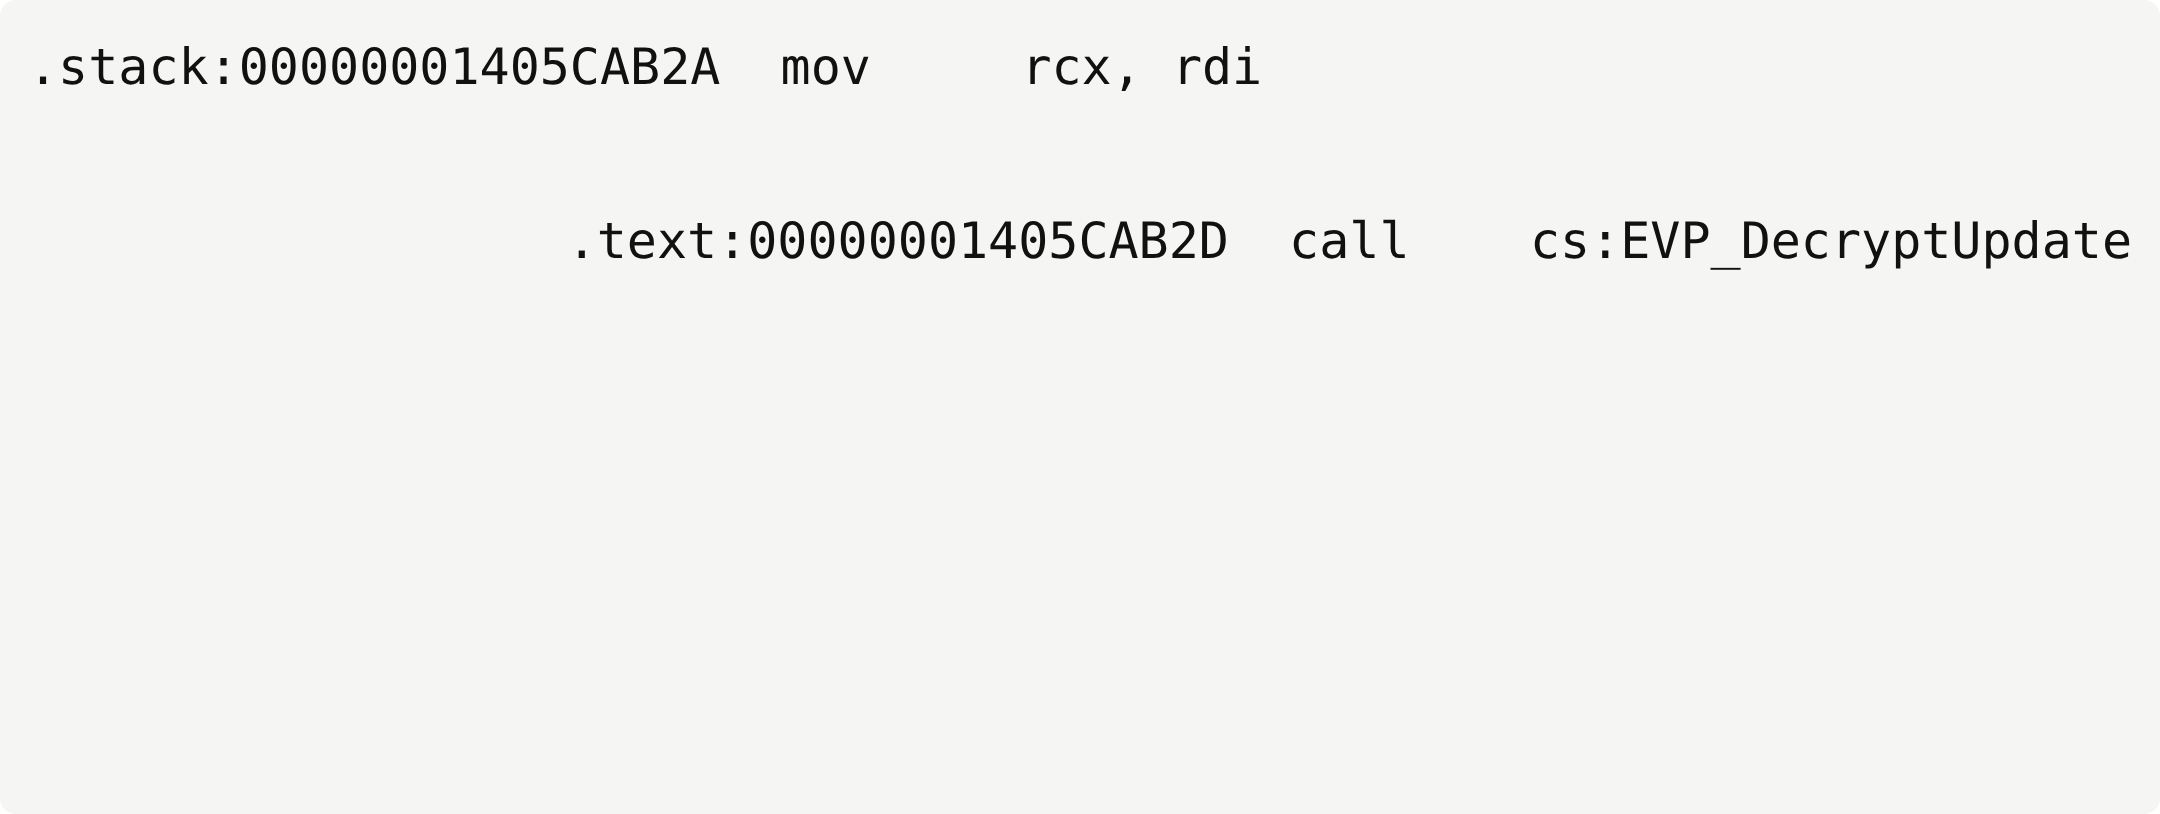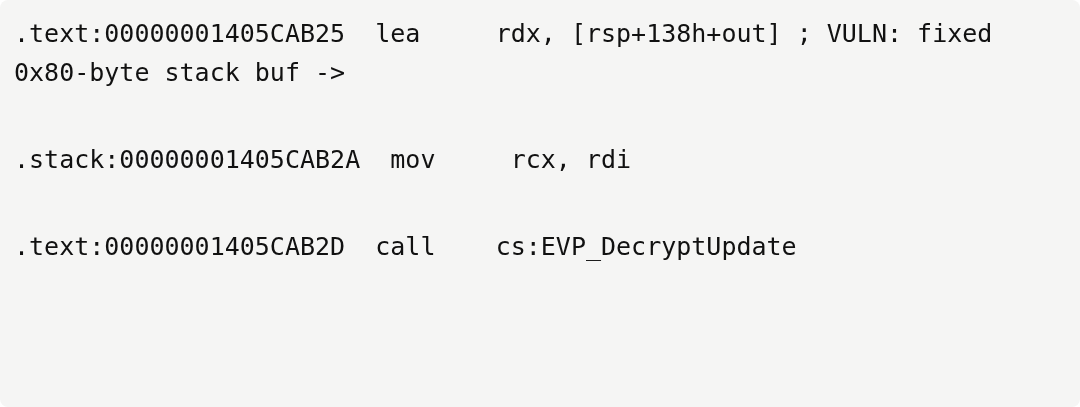--- a/index.html
+++ b/index.html
@@ -17,40 +17,37 @@
     overflow: hidden;
     font-family: "DejaVu Sans Mono", "Liberation Mono", monospace;
     font-size: 25px;
     color: #111111;
   }
   .code-para {
     margin: 0 0 48px 0;
   }
   .code-para:last-child {
     margin-bottom: 0;
+    text-align: right;
   }
   .code-line {
     white-space: pre;
     line-height: 39px;
     height: 39px;
     letter-spacing: 0;
   }
   .code-line:empty {
     display: none;
   }
 </style>
 </head>
 <body>
 
 <div class="code-block">
 
-  <div class="code-para">
-    <div class="code-line">.text:00000001405CAB25  lea     rdx, [rsp+138h+out] ; VULN: fixed</div>
-    <div class="code-line">0x80-byte stack buf -&gt;</div>
-  </div>
 
 
   <div class="code-para">
     <div class="code-line">.stack:00000001405CAB2A  mov     rcx, rdi</div>
   </div>
 
   <div class="code-para">
     <div class="code-line">.text:00000001405CAB2D  call    cs:EVP_DecryptUpdate</div>
   </div>
 

